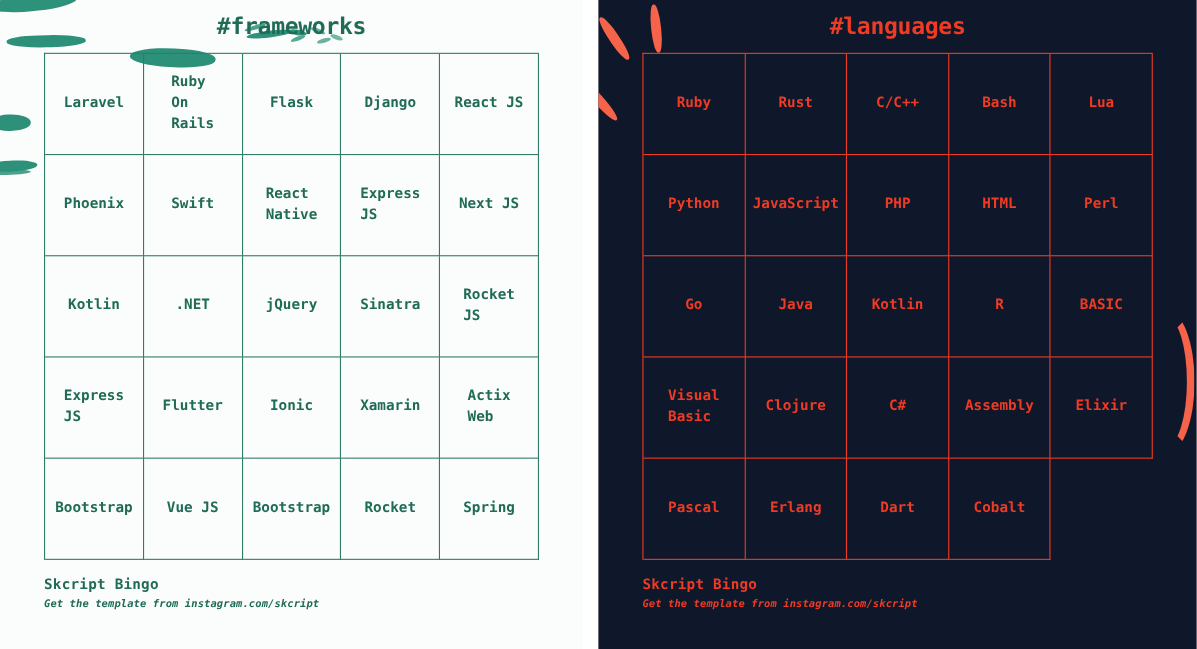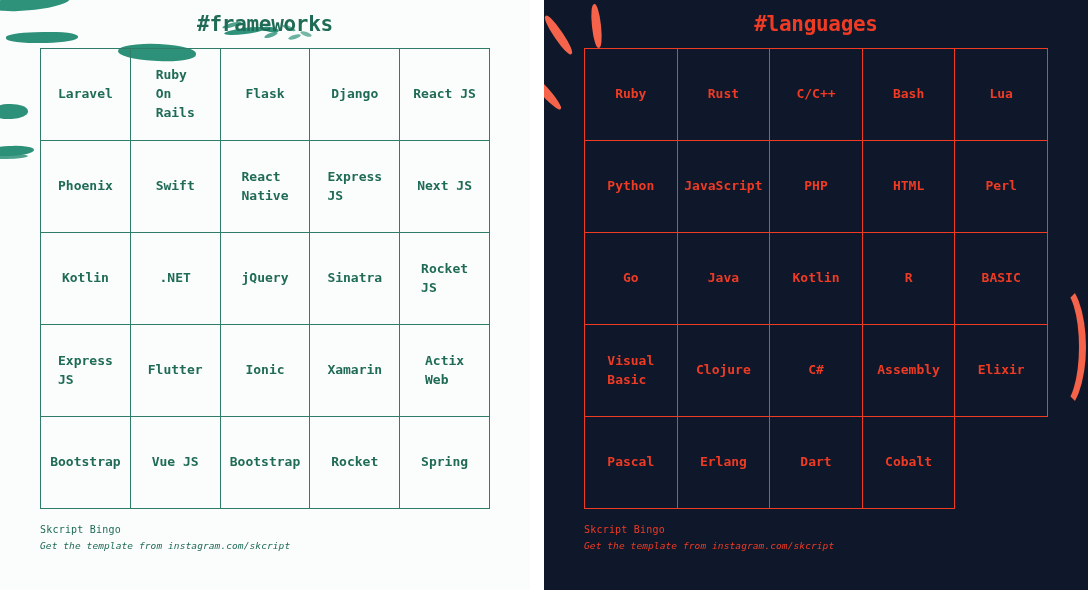--- a/index.html
+++ b/index.html
@@ -135,28 +135,28 @@
     color: #ef3b24;
   }
 
   
   .footer {
     margin-top: 13px;
     position: relative;
     z-index: 3;
   }
   .footer-line1 {
-    font-size: 10px;
-    font-weight: 400;
+    font-size: 13px;
+    font-weight: 700;
     letter-spacing: .2px;
     line-height: 1.55;
   }
   .footer-line2 {
     font-size: 9.5px;
-    font-weight: 400;
+    font-weight: 700;
     font-style: italic;
     letter-spacing: .1px;
     line-height: 1.7;
   }
   .foot-green { color: #1f6b56; }
   .foot-red   { color: #ef3b24; }
 </style>
 </head>
 <body>
 

